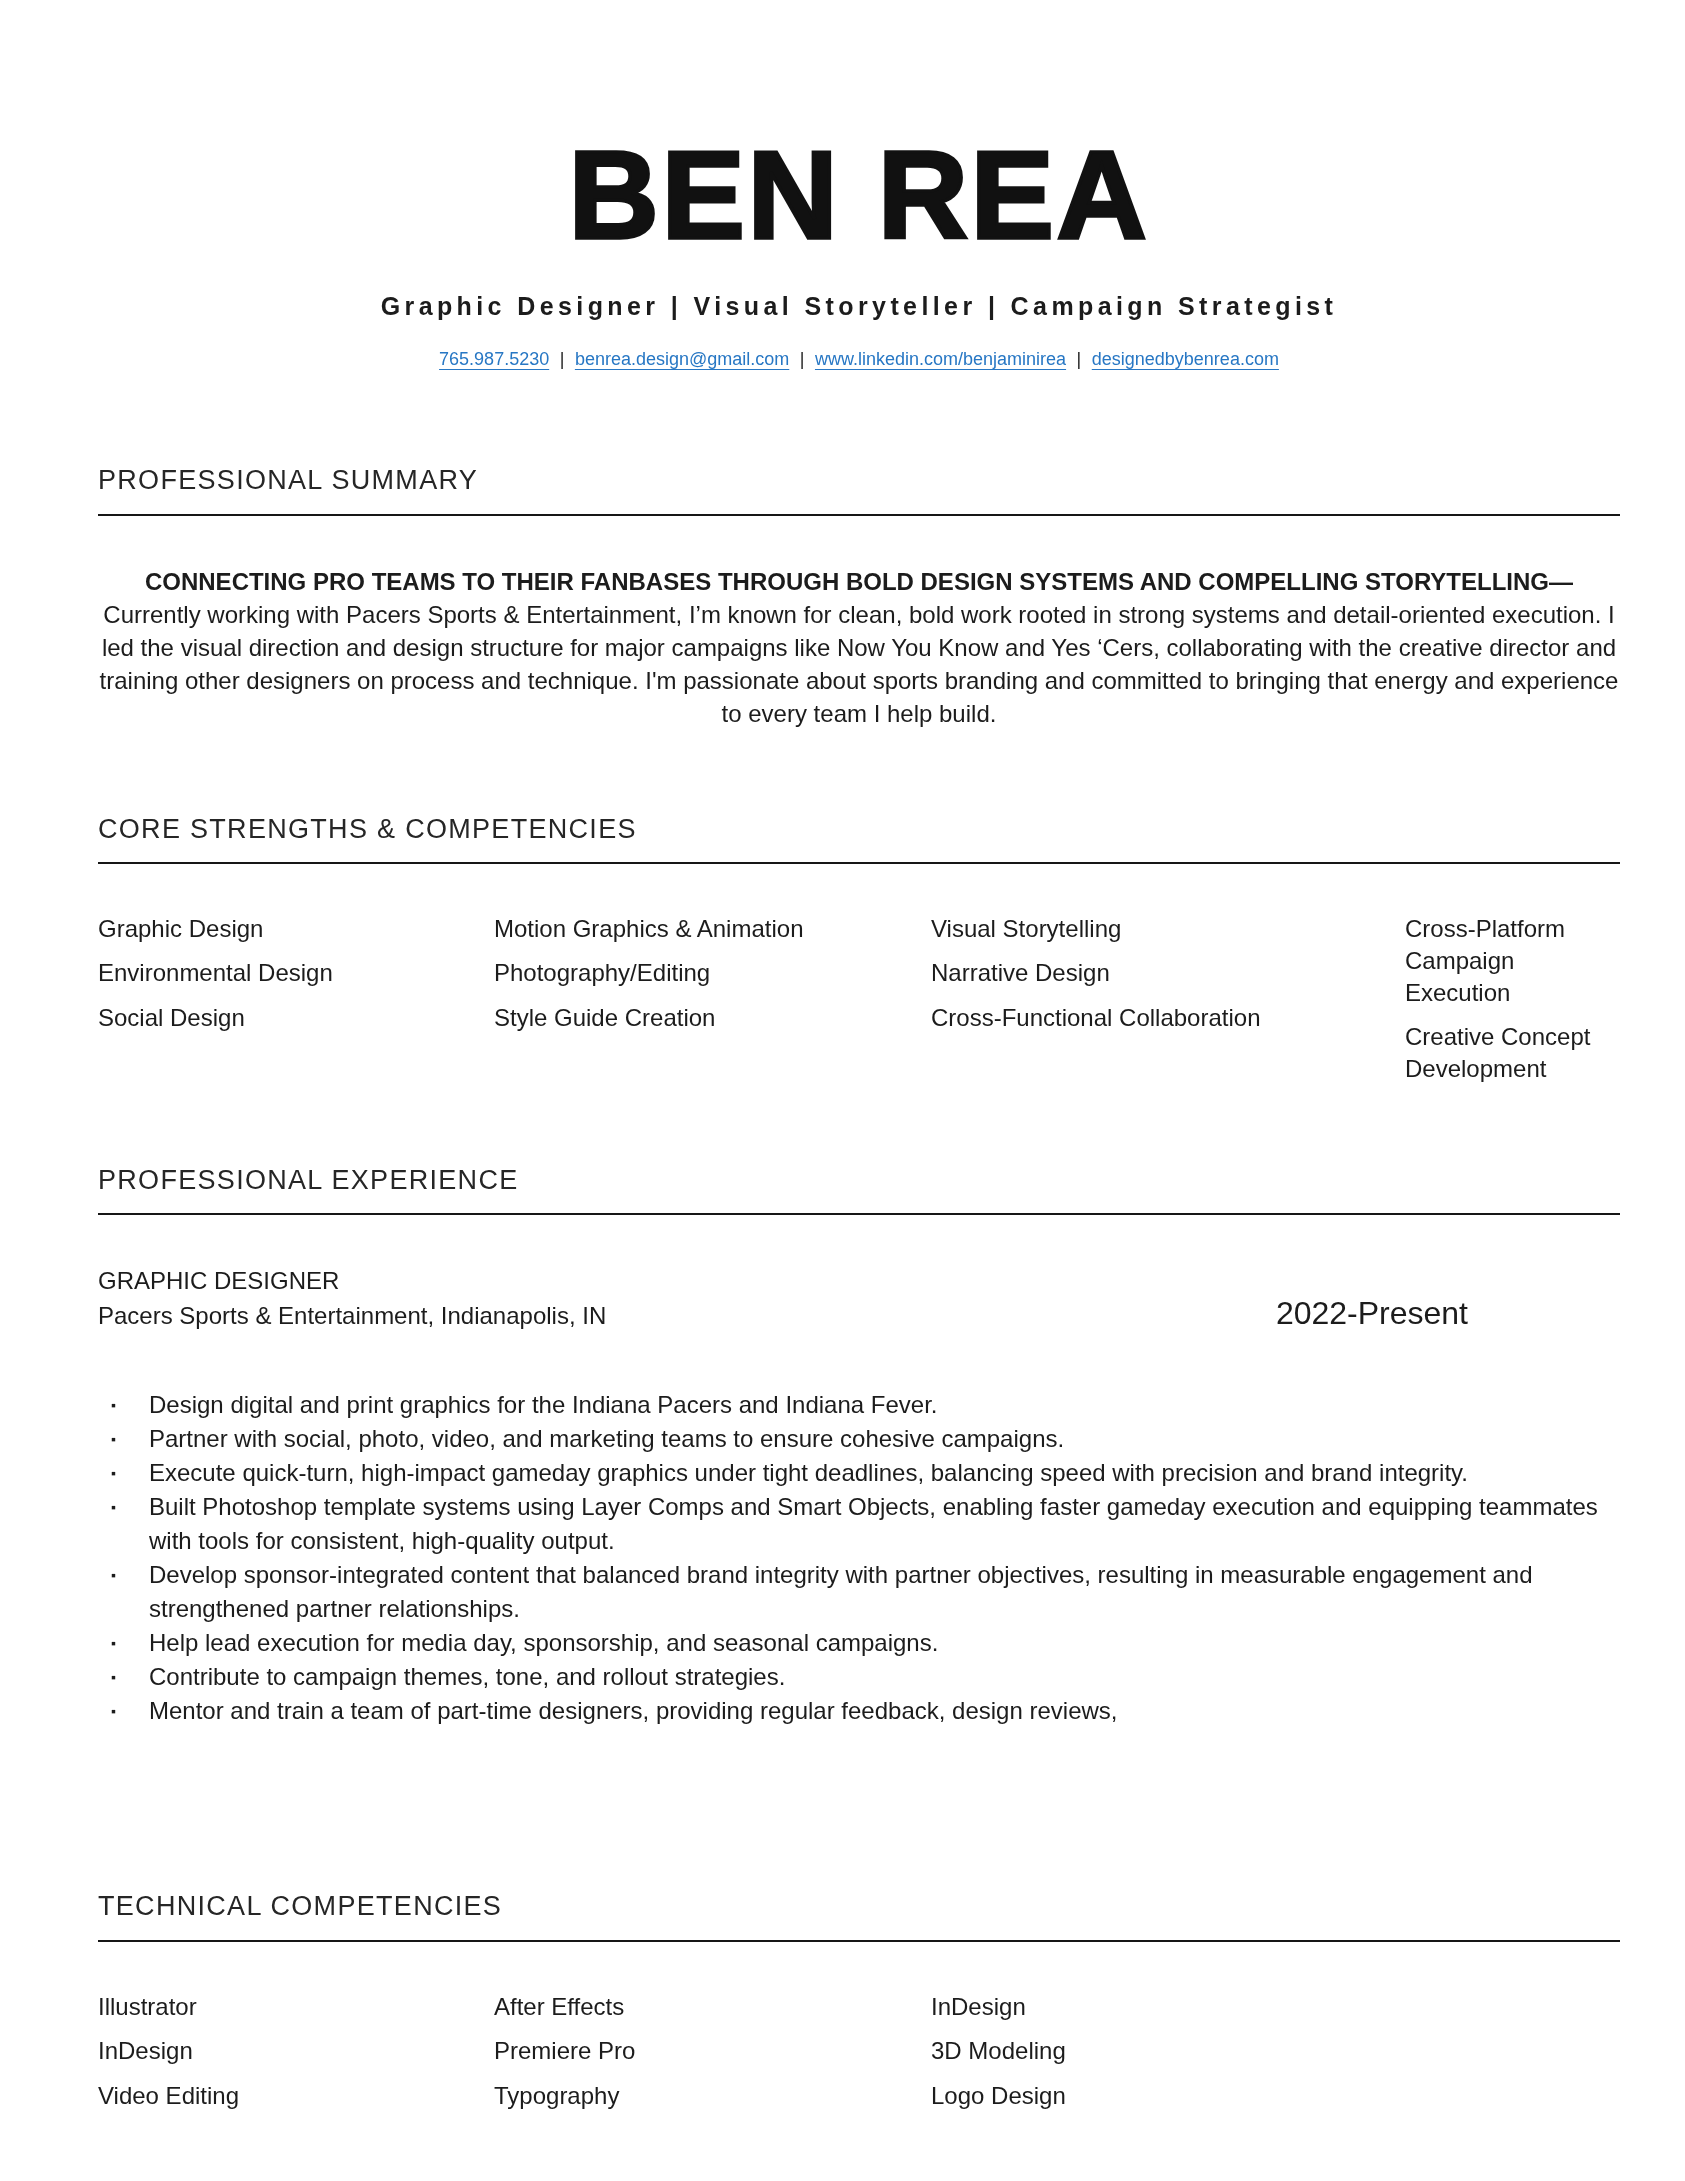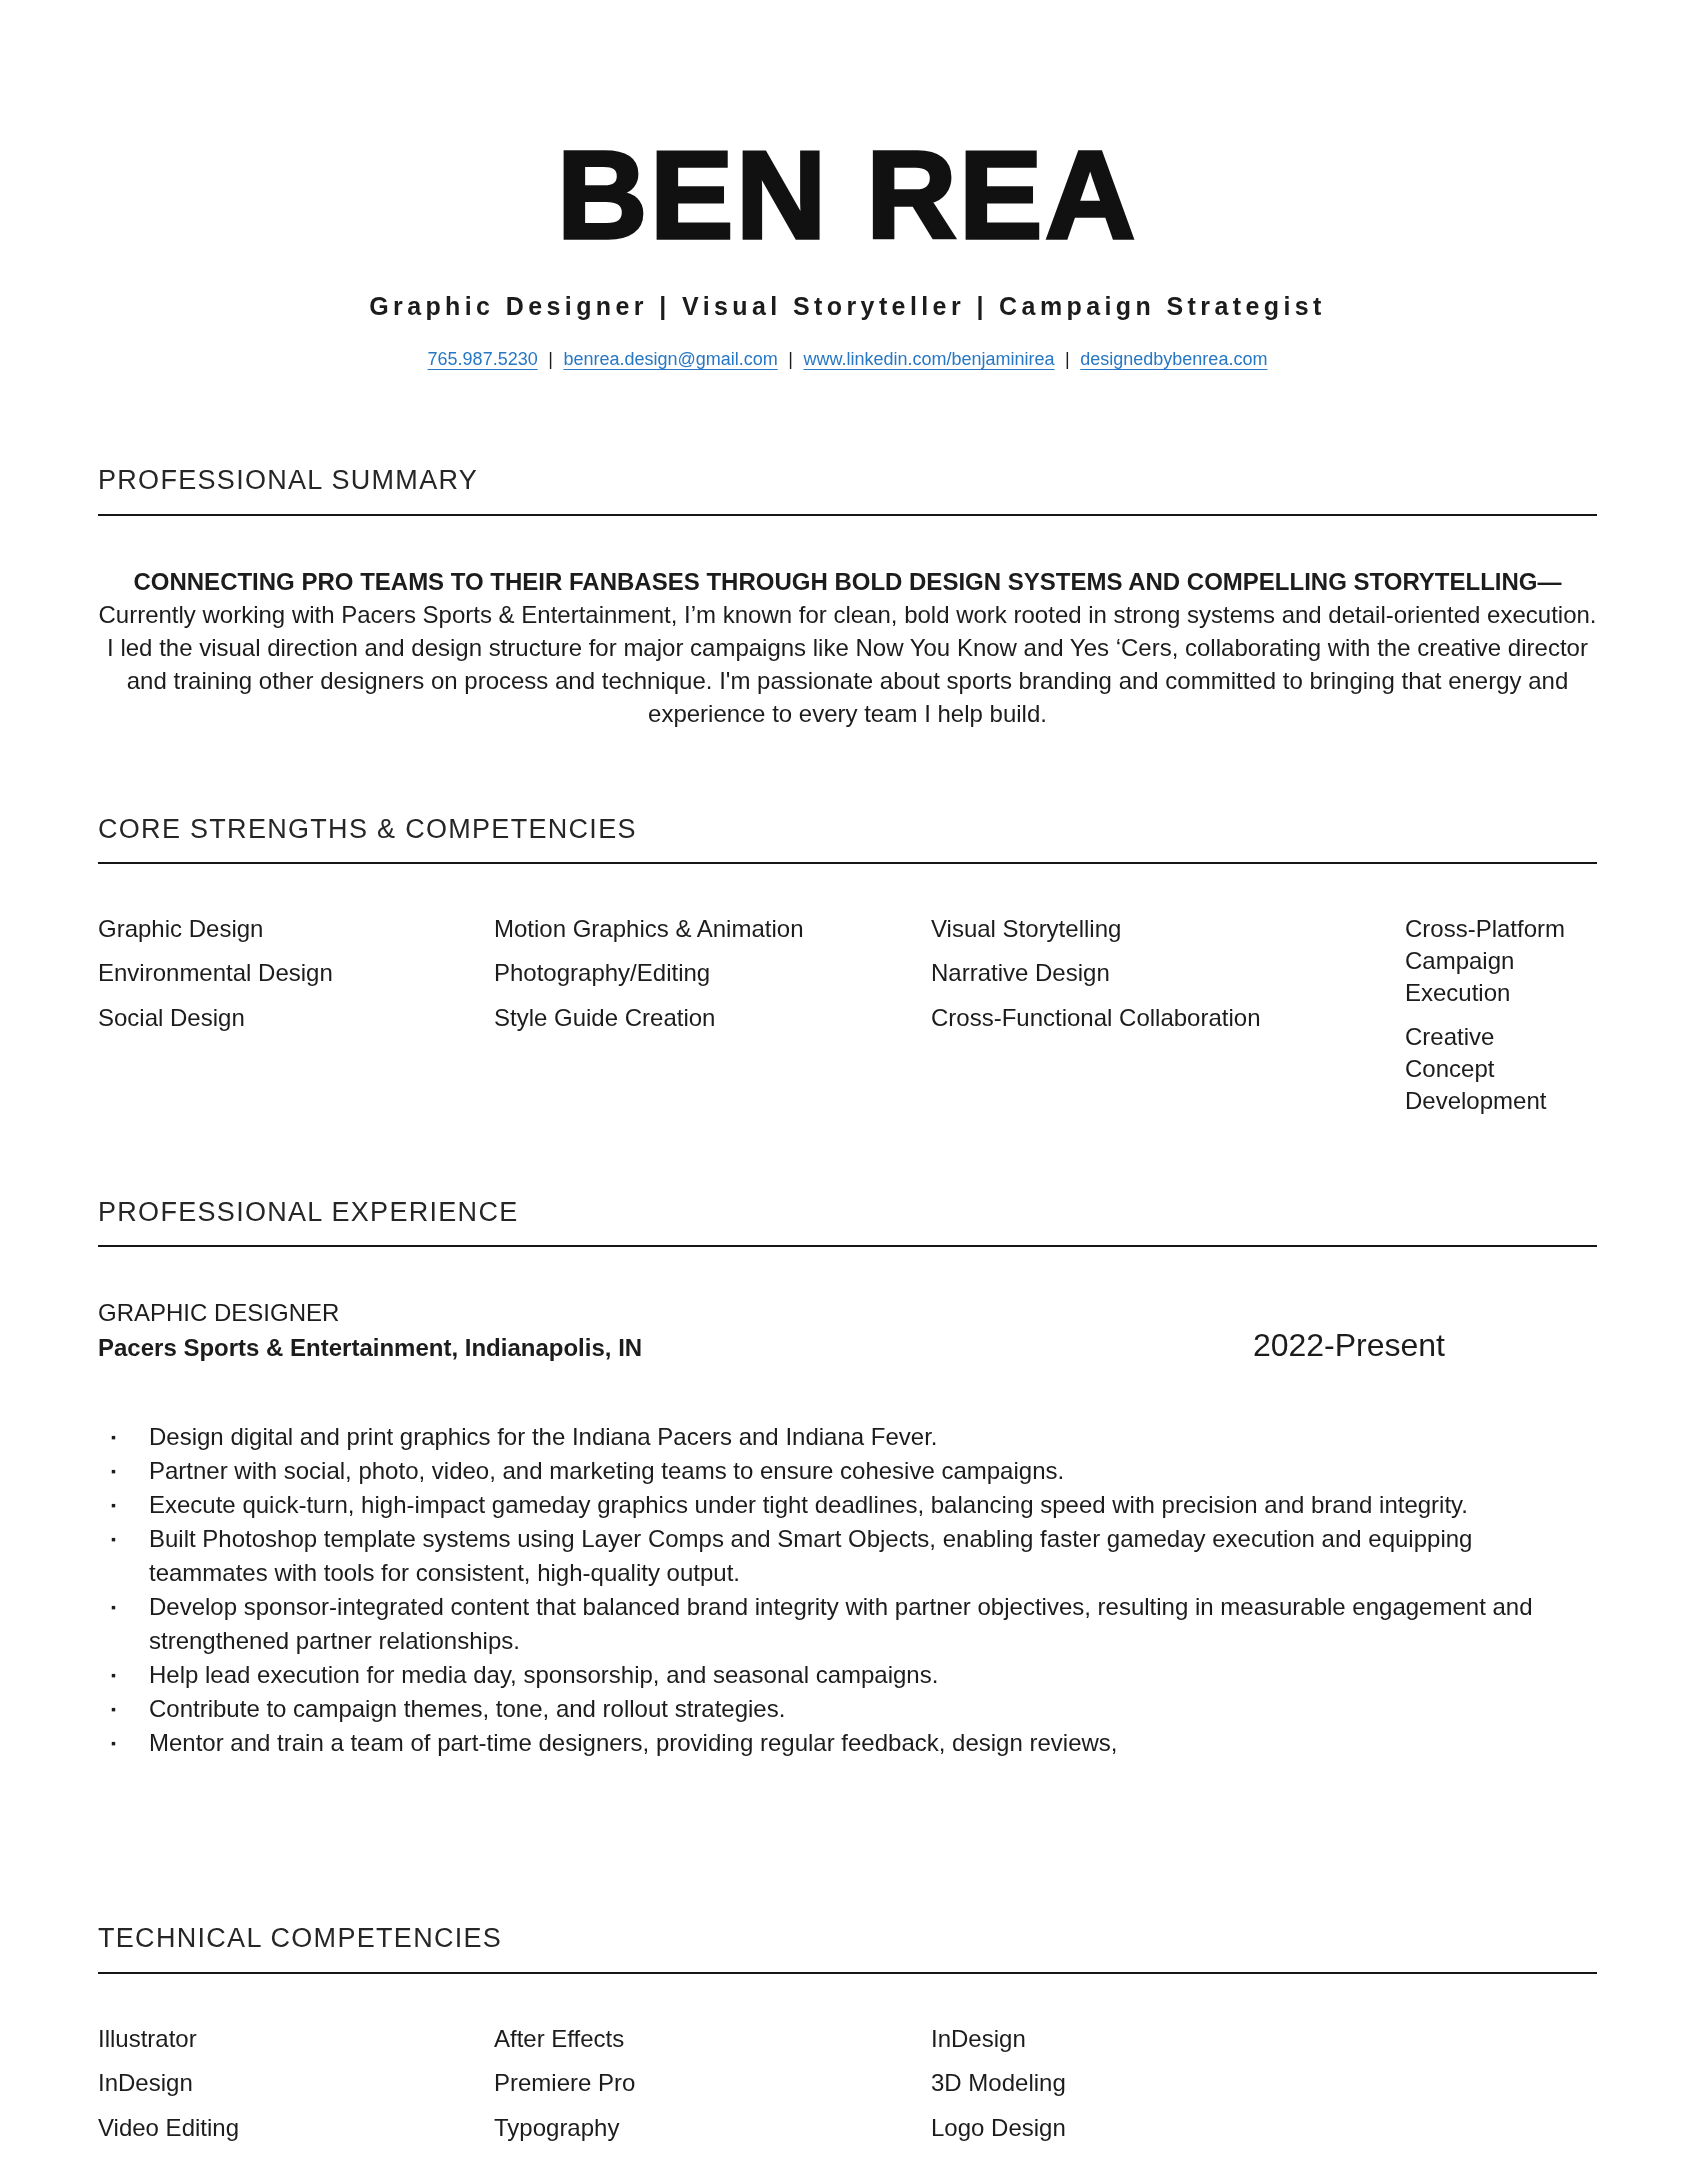--- a/index.html
+++ b/index.html
@@ -11,21 +11,21 @@
   html,body{margin:0;padding:0;}
   body{
     width:1685px;height:2181px;
     background:var(--bg-color);
     color:var(--text-color);
     font-family:"Liberation Sans",sans-serif;
   }
   .page{
     box-sizing:border-box;
     width:1685px;height:2181px;
-    padding:132px 88px 35px 98px;
+    padding:132px 65px 35px 98px;
     overflow:hidden;
   }
 
   
   .header{text-align:center;margin-bottom:95px;}
   .name{
     margin:0;
     font-size:125px;
     font-weight:900;
     line-height:1;
@@ -74,21 +74,21 @@
   .summary{margin:0;font-size:24px;line-height:33px;text-align:center;}
   .summary .lead{font-weight:700;}
 
   
   .grid4{display:grid;grid-template-columns:356px 397px 434px 1fr;gap:40px;}
   .grid-item{margin:0 0 12.3px 0;font-size:24px;line-height:32px;padding-right:26px;}
 
   
   .job-role{margin:0;font-size:24px;font-weight:400;line-height:33px;}
   .job-line{display:flex;justify-content:space-between;align-items:baseline;}
-  .job-company{margin:0;font-size:24px;font-weight:700;line-height:33px;}
+  .job-company{margin:0;font-size:24px;font-weight:400;line-height:33px;}
   .job-dates{margin:0 152px 18px 0;font-size:32px;font-weight:400;line-height:33px;}
   .bullets{margin:40px 0 0 0;padding:0;list-style:none;}
   .bullets li{
     position:relative;
     padding-left:51px;
     font-size:24px;
     line-height:34px;
   }
   .bullets li::before{
     content:"▪";

